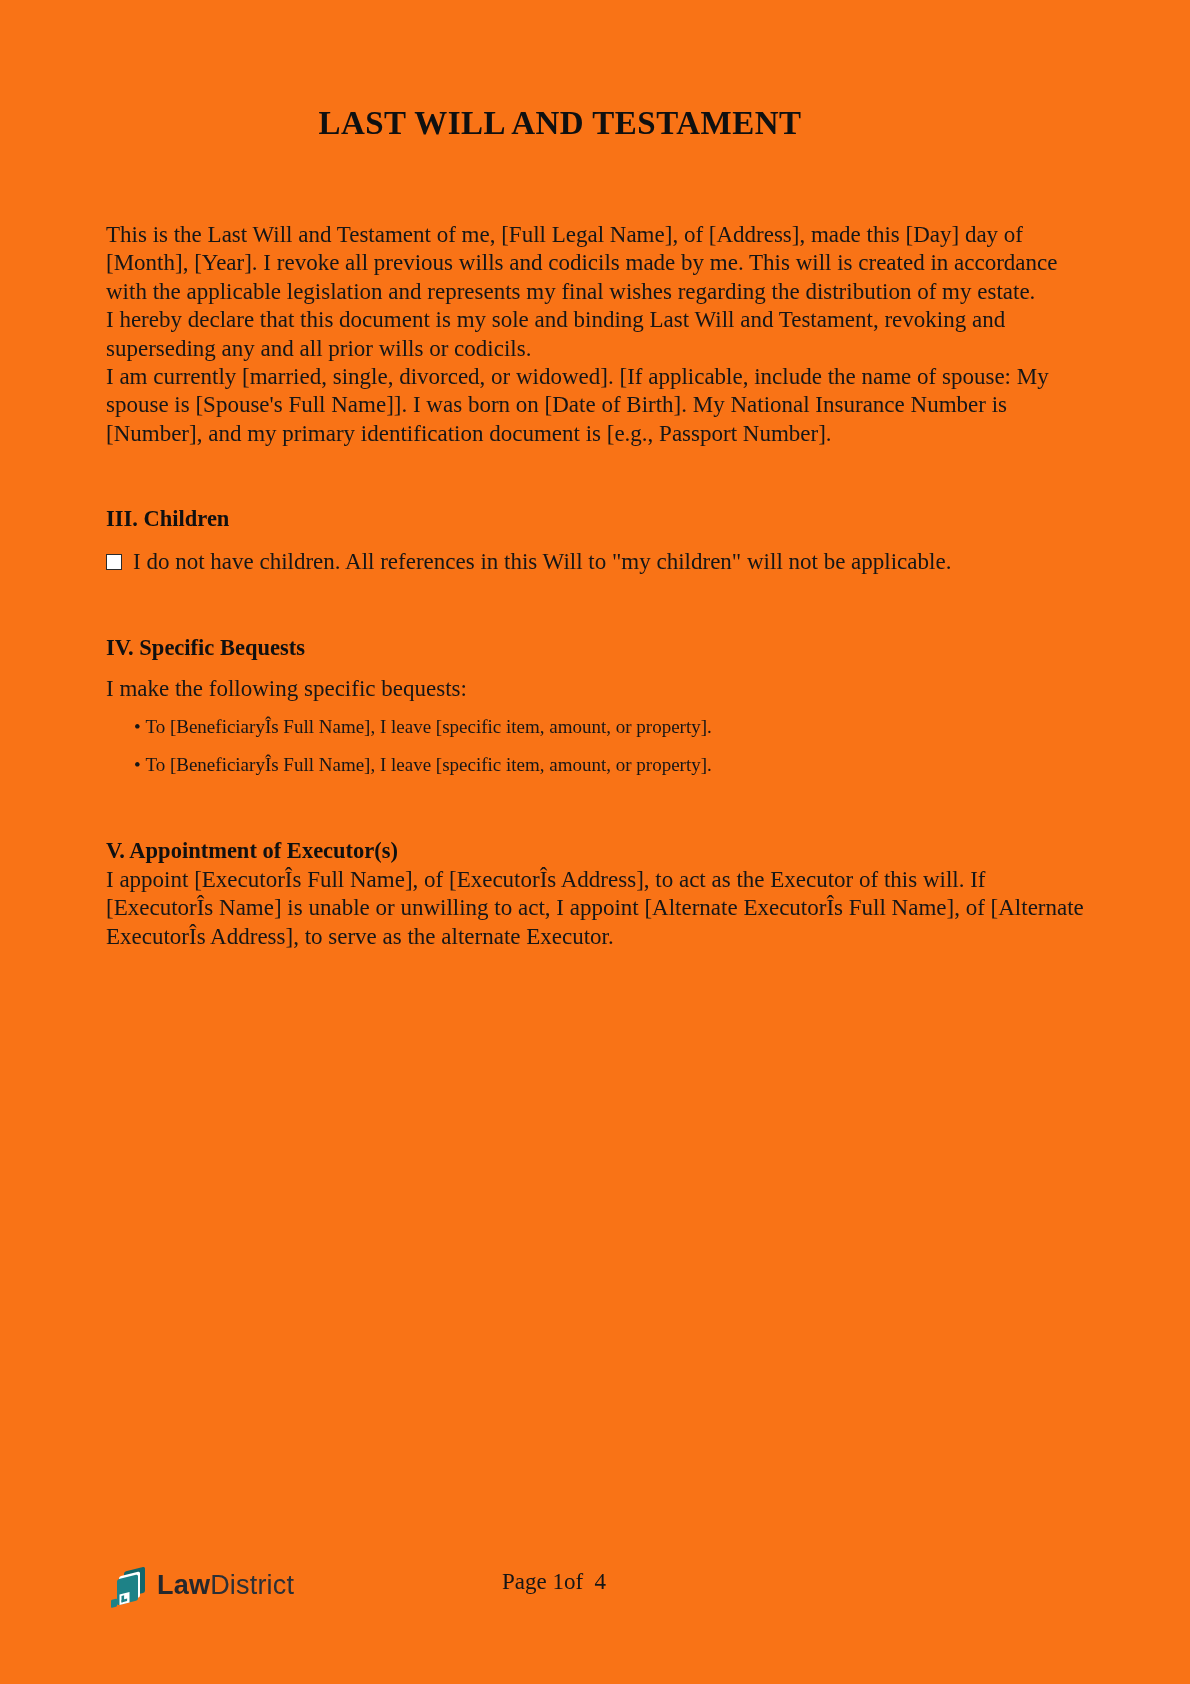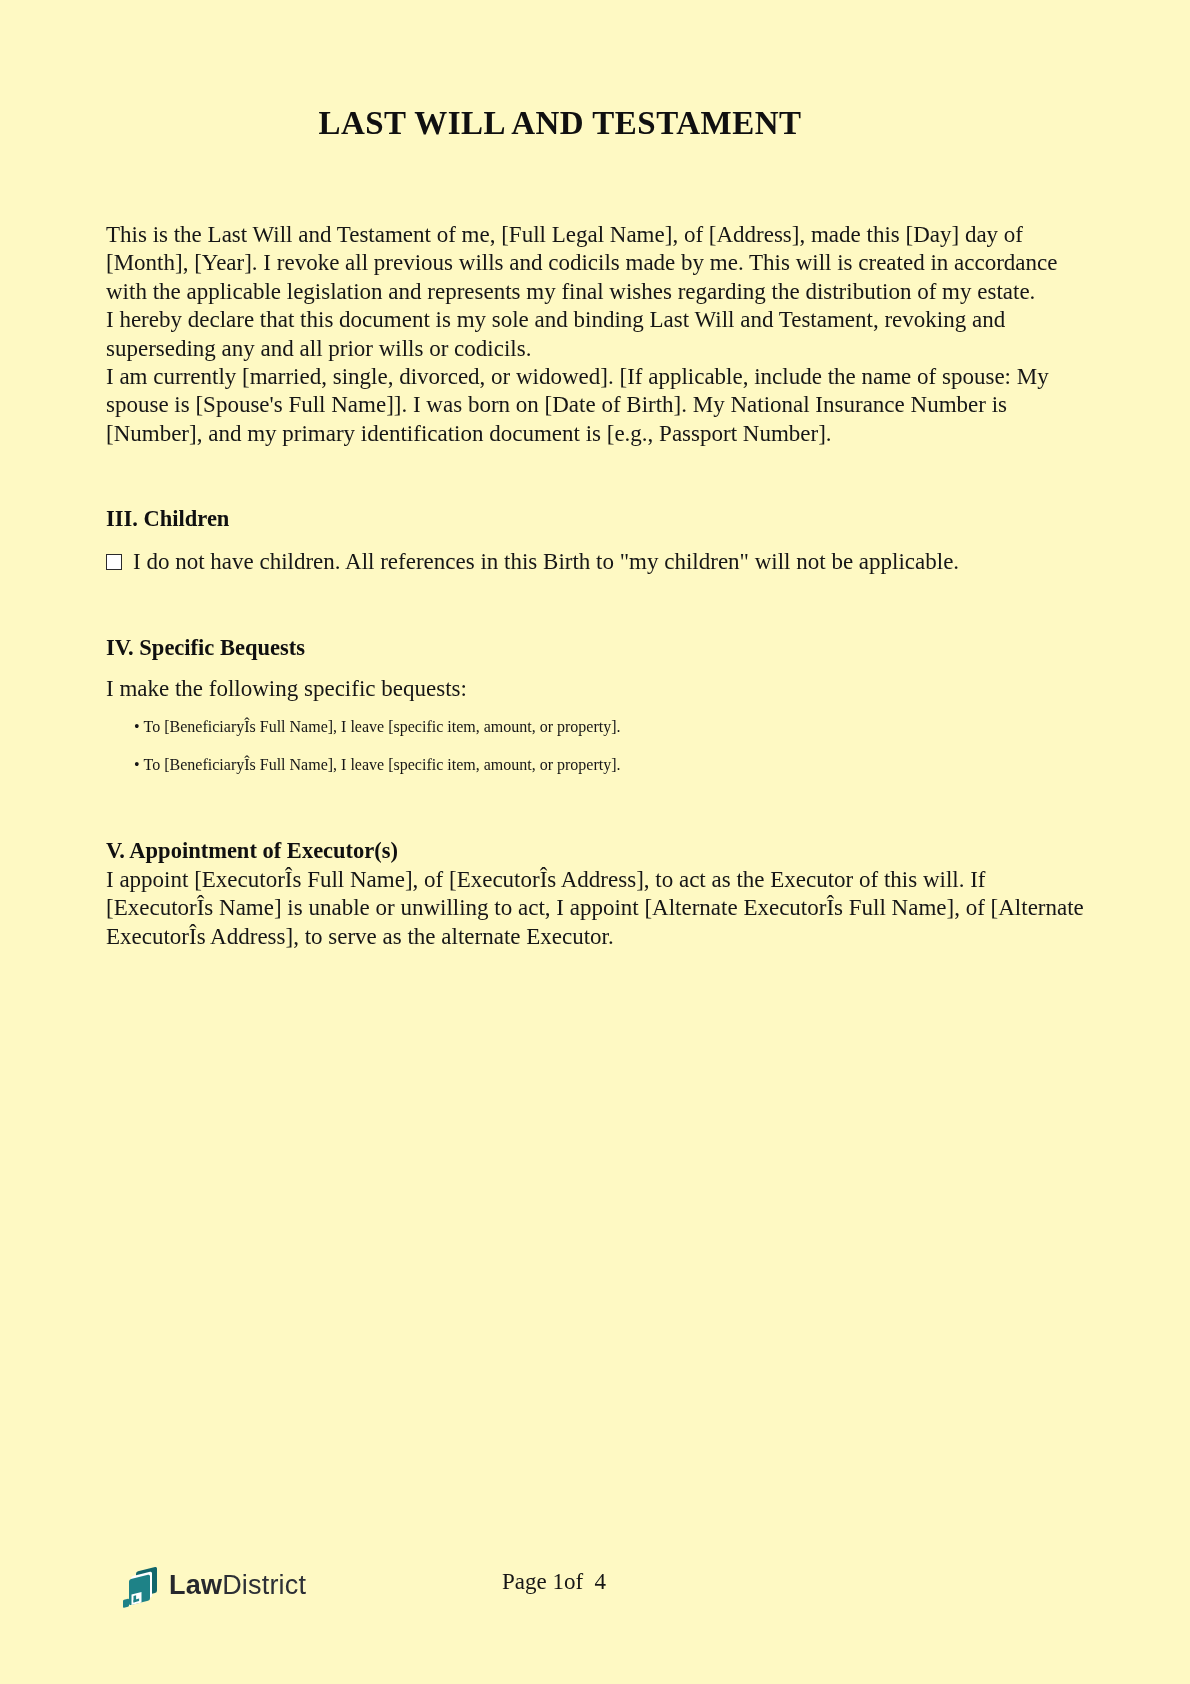--- a/index.html
+++ b/index.html
@@ -1,20 +1,20 @@
 <!DOCTYPE html>
 <html><head>
 <meta charset="utf-8">
 <style>
   html,body { margin:0; padding:0; background:#ffffff; }
   .page {
     position:relative;
     width:1190px; height:1684px;
     margin:0 auto;
-    background:#fef9c3;
+    background:#f97316;
     box-sizing:border-box;
     padding:0 92px 0 106px;
     font-family:"Liberation Serif","DejaVu Serif",serif;
     color:#161616;
     overflow:hidden;
   }
   h1.doc-title {
     margin:0;
     padding:103px 84px 0 0;
     text-align:center;
@@ -51,33 +51,33 @@
     background:#ffffff;
     margin-top:6px;
   }
   .check-text { flex:1 1 auto; }
   .lead-text { margin-top:12px; }
   ul.bequest-list {
     list-style:none;
     margin:0; padding:0 0 0 28px;
   }
   ul.bequest-list li {
-    font-size:16px;
+    font-size:19px;
     line-height:28.4px;
     margin-top:10px;
   }
   ul.bequest-list li::before { content:"\2022\00a0"; }
   .outro { margin-top:10px; }
   .footer {
     position:absolute;
     left:106px; right:92px; top:1560px;
     height:50px;
   }
   .logo {
-    position:absolute; left:16px; top:2px;
+    position:absolute; left:4px; top:2px;
     display:flex; align-items:center; gap:7px;
   }
   .logo-icon-wrap { width:40px; height:46px; }
   .logo-text {
     font-family:"Liberation Sans","DejaVu Sans",sans-serif;
     font-size:27px;
     line-height:46px;
     color:#26282d;
     letter-spacing:0.2px;
   }
@@ -106,21 +106,21 @@
   </section>
 
   <section>
     <p class="body-text sec-body">I am currently [married, single, divorced, or widowed]. [If applicable, include the name of spouse: My spouse is [Spouse's Full Name]]. I was born on [Date of Birth]. My National Insurance Number is [Number], and my primary identification document is [e.g., Passport Number].</p>
   </section>
 
   <section>
     <h2 class="sec-heading">III. Children</h2>
     <div class="check-row">
       <span class="checkbox"></span>
-      <p class="body-text check-text">I do not have children. All references in this Birth to "my children" will not be applicable.</p>
+      <p class="body-text check-text">I do not have children. All references in this Will to "my children" will not be applicable.</p>
     </div>
   </section>
 
   <section>
     <h2 class="sec-heading">IV. Specific Bequests</h2>
     <p class="body-text lead-text">I make the following specific bequests:</p>
     <ul class="bequest-list">
       <li>To [BeneficiaryÎs Full Name], I leave [specific item, amount, or property].</li>
       <li>To [BeneficiaryÎs Full Name], I leave [specific item, amount, or property].</li>
     </ul>

